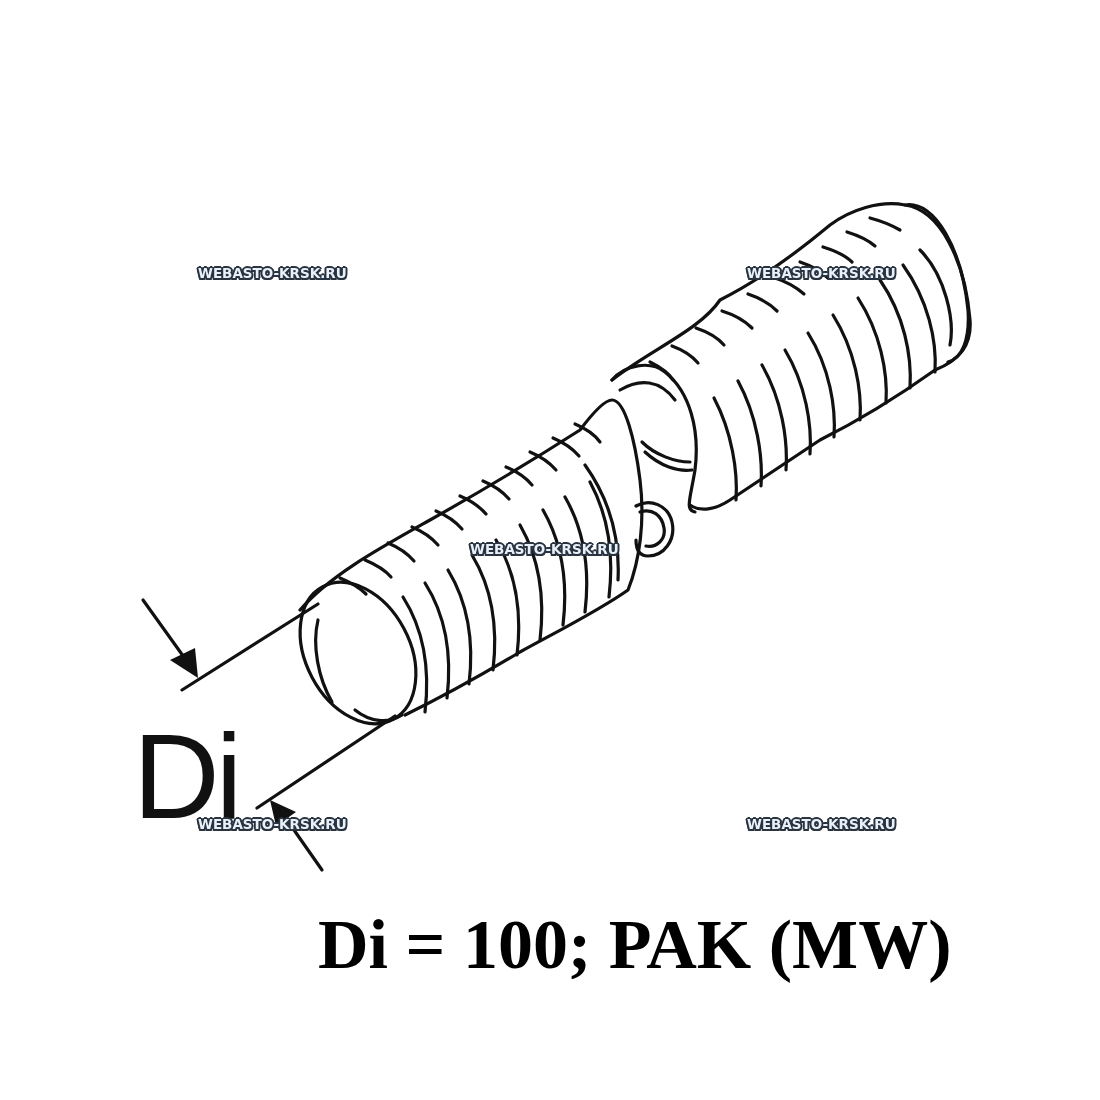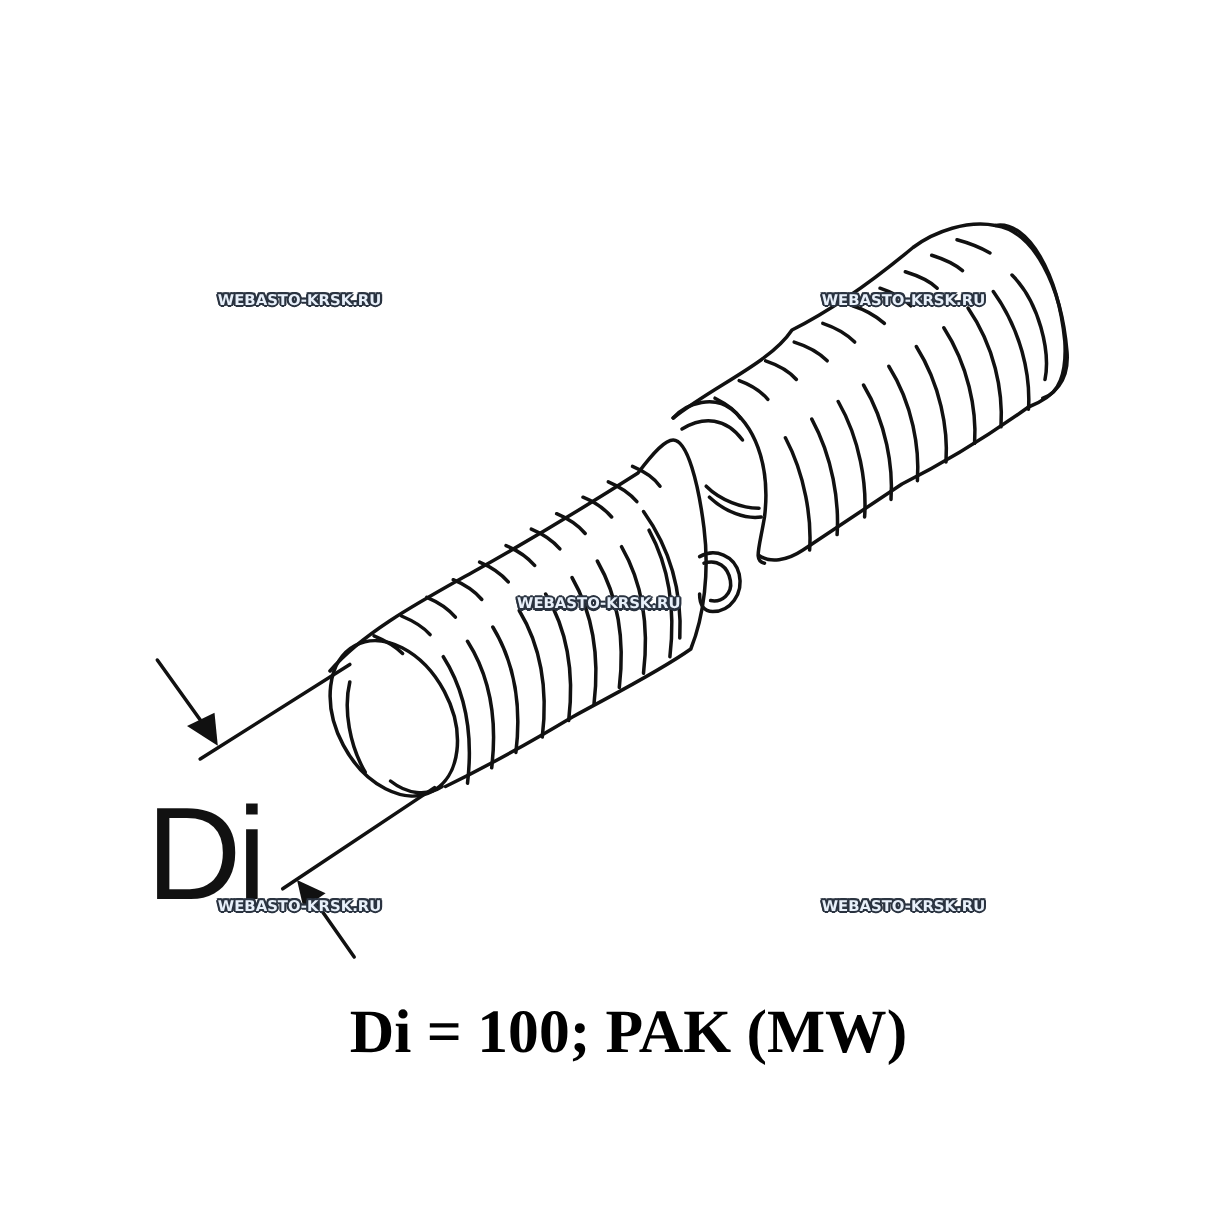--- a/index.html
+++ b/index.html
@@ -1,20 +1,20 @@
 <!DOCTYPE html>
 <html><head>
 <meta charset="utf-8">
 <style>
   html, body { margin: 0; padding: 0; background: #ffffff; }
   body { width: 1100px; height: 1100px; position: relative; overflow: hidden; font-family: "DejaVu Sans", sans-serif; }
   #drawing { position: absolute; left: 0; top: 0; width: 1100px; height: 1100px; }
   .stroke { fill: none; stroke: #111111; stroke-width: 3.2; stroke-linecap: round; stroke-linejoin: round; }
   .di-label { position: absolute; left: 133px; top: 716px; font-family: "Liberation Sans", sans-serif; font-size: 120px; line-height: 1; color: #111111; letter-spacing: -4px; }
-  .caption { position: absolute; left: 318px; top: 910px; font-family: "Liberation Serif", serif; font-weight: bold; font-size: 56px; line-height: 1; color: #000000; white-space: nowrap; }
+  .caption { position: absolute; left: 318px; top: 910px; font-family: "Liberation Serif", serif; font-weight: bold; font-size: 70px; line-height: 1; color: #000000; white-space: nowrap; }
   .wm { position: absolute; font-family: "DejaVu Sans", sans-serif; font-weight: bold; font-size: 13.5px; color: #e8f0fa; letter-spacing: 0px;
         text-shadow: -1.5px -1.5px 0 #2a3340, 1.5px -1.5px 0 #2a3340, -1.5px 1.5px 0 #2a3340, 1.5px 1.5px 0 #2a3340, 0 2px 0 #2a3340, 2px 0 0 #2a3340, -2px 0 0 #2a3340, 0 -2px 0 #2a3340; white-space: nowrap; }
 </style>
 </head>
 <body>
 
 <svg id="drawing" viewBox="0 0 1100 1100" xmlns="http://www.w3.org/2000/svg">
 
   <g>
     <path class="stroke" d="M612,380 C650,350 700,330 720,300 C760,280 800,250 830,225 C850,210 880,200 905,205 C940,210 965,260 970,320 C972,345 960,360 935,370"></path>

